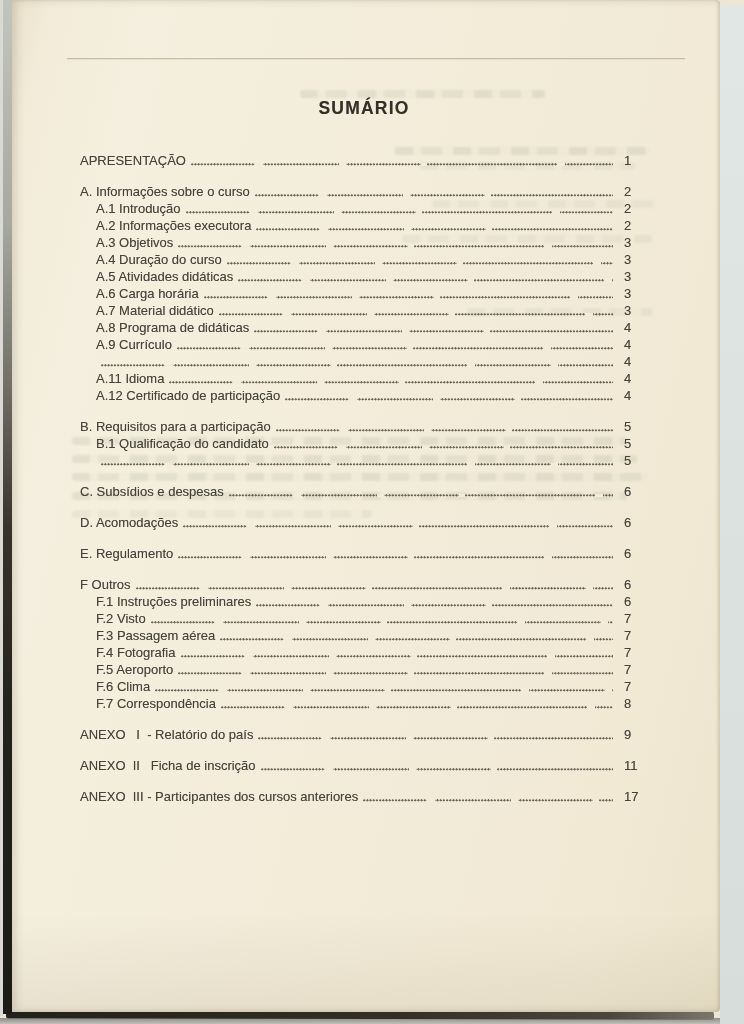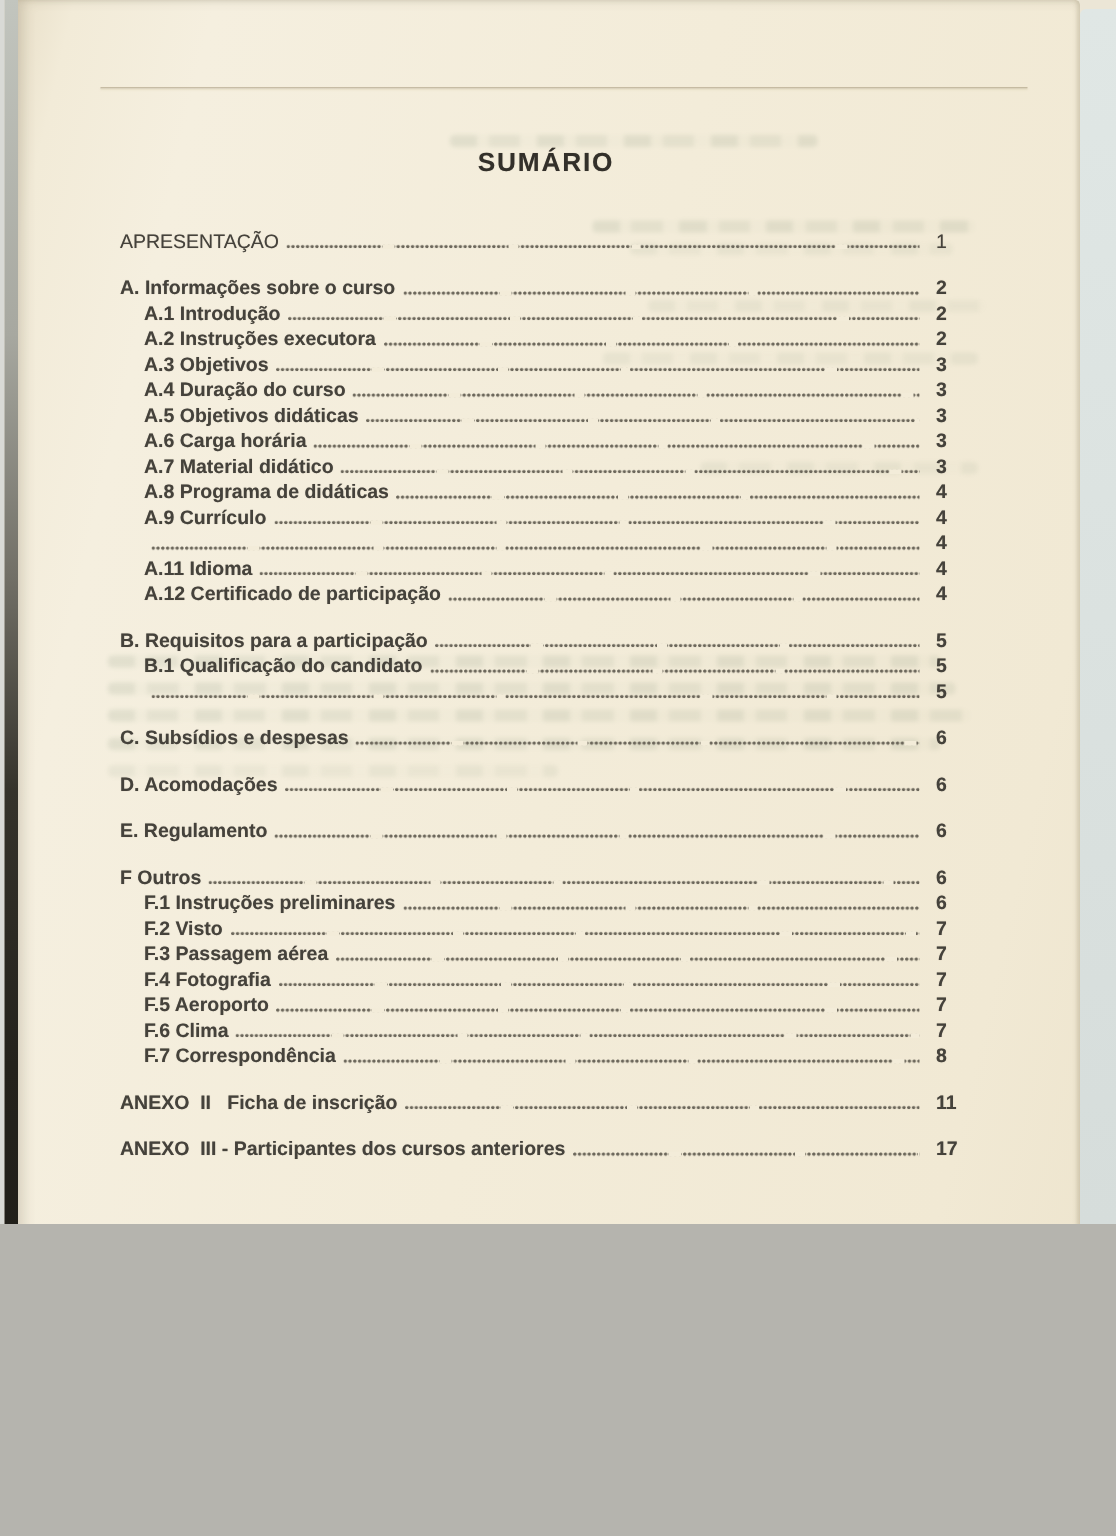--- a/index.html
+++ b/index.html
@@ -2,21 +2,21 @@
 <html style="--paper: #f3ecd9; --ink: #45423b; --title-ink: #33302a; --dots: #6c675b; --scanner-strip: #dce3e1; --spine-dark: #24221c;"><head>
 <meta charset="utf-8">
 <style>
   html,body{margin:0;padding:0;}
   body{
     font-family:"Liberation Sans","DejaVu Sans",sans-serif;
     background:#b5b4ae;
   }
   .scan-root{
     position:relative;
-    width:744px;height:816px;
+    width:744px;height:1024px;
     overflow:hidden;
     background:#ece6d6;
   }
   
   .bed-right{
     position:absolute;left:720px;right:0;top:6px;bottom:0;
     background:linear-gradient(180deg,#e0e7e5 0%,var(--scanner-strip,#dce3e1) 40%,#d6dddb 100%);
     border-top-left-radius:4px;
   }
   .spine-sliver{
@@ -75,21 +75,21 @@
   .title{
     margin-top:97px;
     text-align:center;
     font-size:17.5px;
     line-height:22px;
     font-weight:bold;
     letter-spacing:1.2px;
     color:var(--title-ink,#33302a);
   }
   .toc{margin-top:33px;}
-  .toc-block + .toc-block{margin-top:14px;font-weight:bold;}
+  .toc-block + .toc-block{margin-top:14px;}
   .toc-row{
     display:flex;
     align-items:flex-end;
   }
   .toc-row.indent{padding-left:16px;justify-content:space-between;}
   .toc-label{
     white-space:pre;
     flex:0 0 auto;
   }
   .toc-leader{
@@ -153,36 +153,36 @@
               <span class="toc-label">A. Informações sobre o curso</span>
               <span class="toc-leader"></span>
               <span class="toc-page">2</span>
             </div>
             <div class="toc-row indent">
               <span class="toc-label">A.1 Introdução</span>
               <span class="toc-leader"></span>
               <span class="toc-page">2</span>
             </div>
             <div class="toc-row indent">
-              <span class="toc-label">A.2 Instruções executora</span>
+              <span class="toc-label">A.2 Informações executora</span>
               <span class="toc-leader"></span>
               <span class="toc-page">2</span>
             </div>
             <div class="toc-row indent">
               <span class="toc-label">A.3 Objetivos</span>
               <span class="toc-leader"></span>
               <span class="toc-page">3</span>
             </div>
             <div class="toc-row indent">
               <span class="toc-label">A.4 Duração do curso</span>
               <span class="toc-leader"></span>
               <span class="toc-page">3</span>
             </div>
             <div class="toc-row indent">
-              <span class="toc-label">A.5 Objetivos didáticas</span>
+              <span class="toc-label">A.5 Atividades didáticas</span>
               <span class="toc-leader"></span>
               <span class="toc-page">3</span>
             </div>
             <div class="toc-row indent">
               <span class="toc-label">A.6 Carga horária</span>
               <span class="toc-leader"></span>
               <span class="toc-page">3</span>
             </div>
             <div class="toc-row indent">
               <span class="toc-label">A.7 Material didático</span>
@@ -284,20 +284,27 @@
             </div>
             <div class="toc-row indent">
               <span class="toc-label">F.6 Clima</span>
               <span class="toc-leader"></span>
               <span class="toc-page">7</span>
             </div>
             <div class="toc-row indent">
               <span class="toc-label">F.7 Correspondência</span>
               <span class="toc-leader"></span>
               <span class="toc-page">8</span>
+            </div>
+          </div>
+          <div class="toc-block">
+            <div class="toc-row">
+              <span class="toc-label">ANEXO   I  - Relatório do país</span>
+              <span class="toc-leader"></span>
+              <span class="toc-page">9</span>
             </div>
           </div>
           <div class="toc-block">
             <div class="toc-row">
               <span class="toc-label">ANEXO  II   Ficha de inscrição</span>
               <span class="toc-leader"></span>
               <span class="toc-page">11</span>
             </div>
           </div>
           <div class="toc-block">

